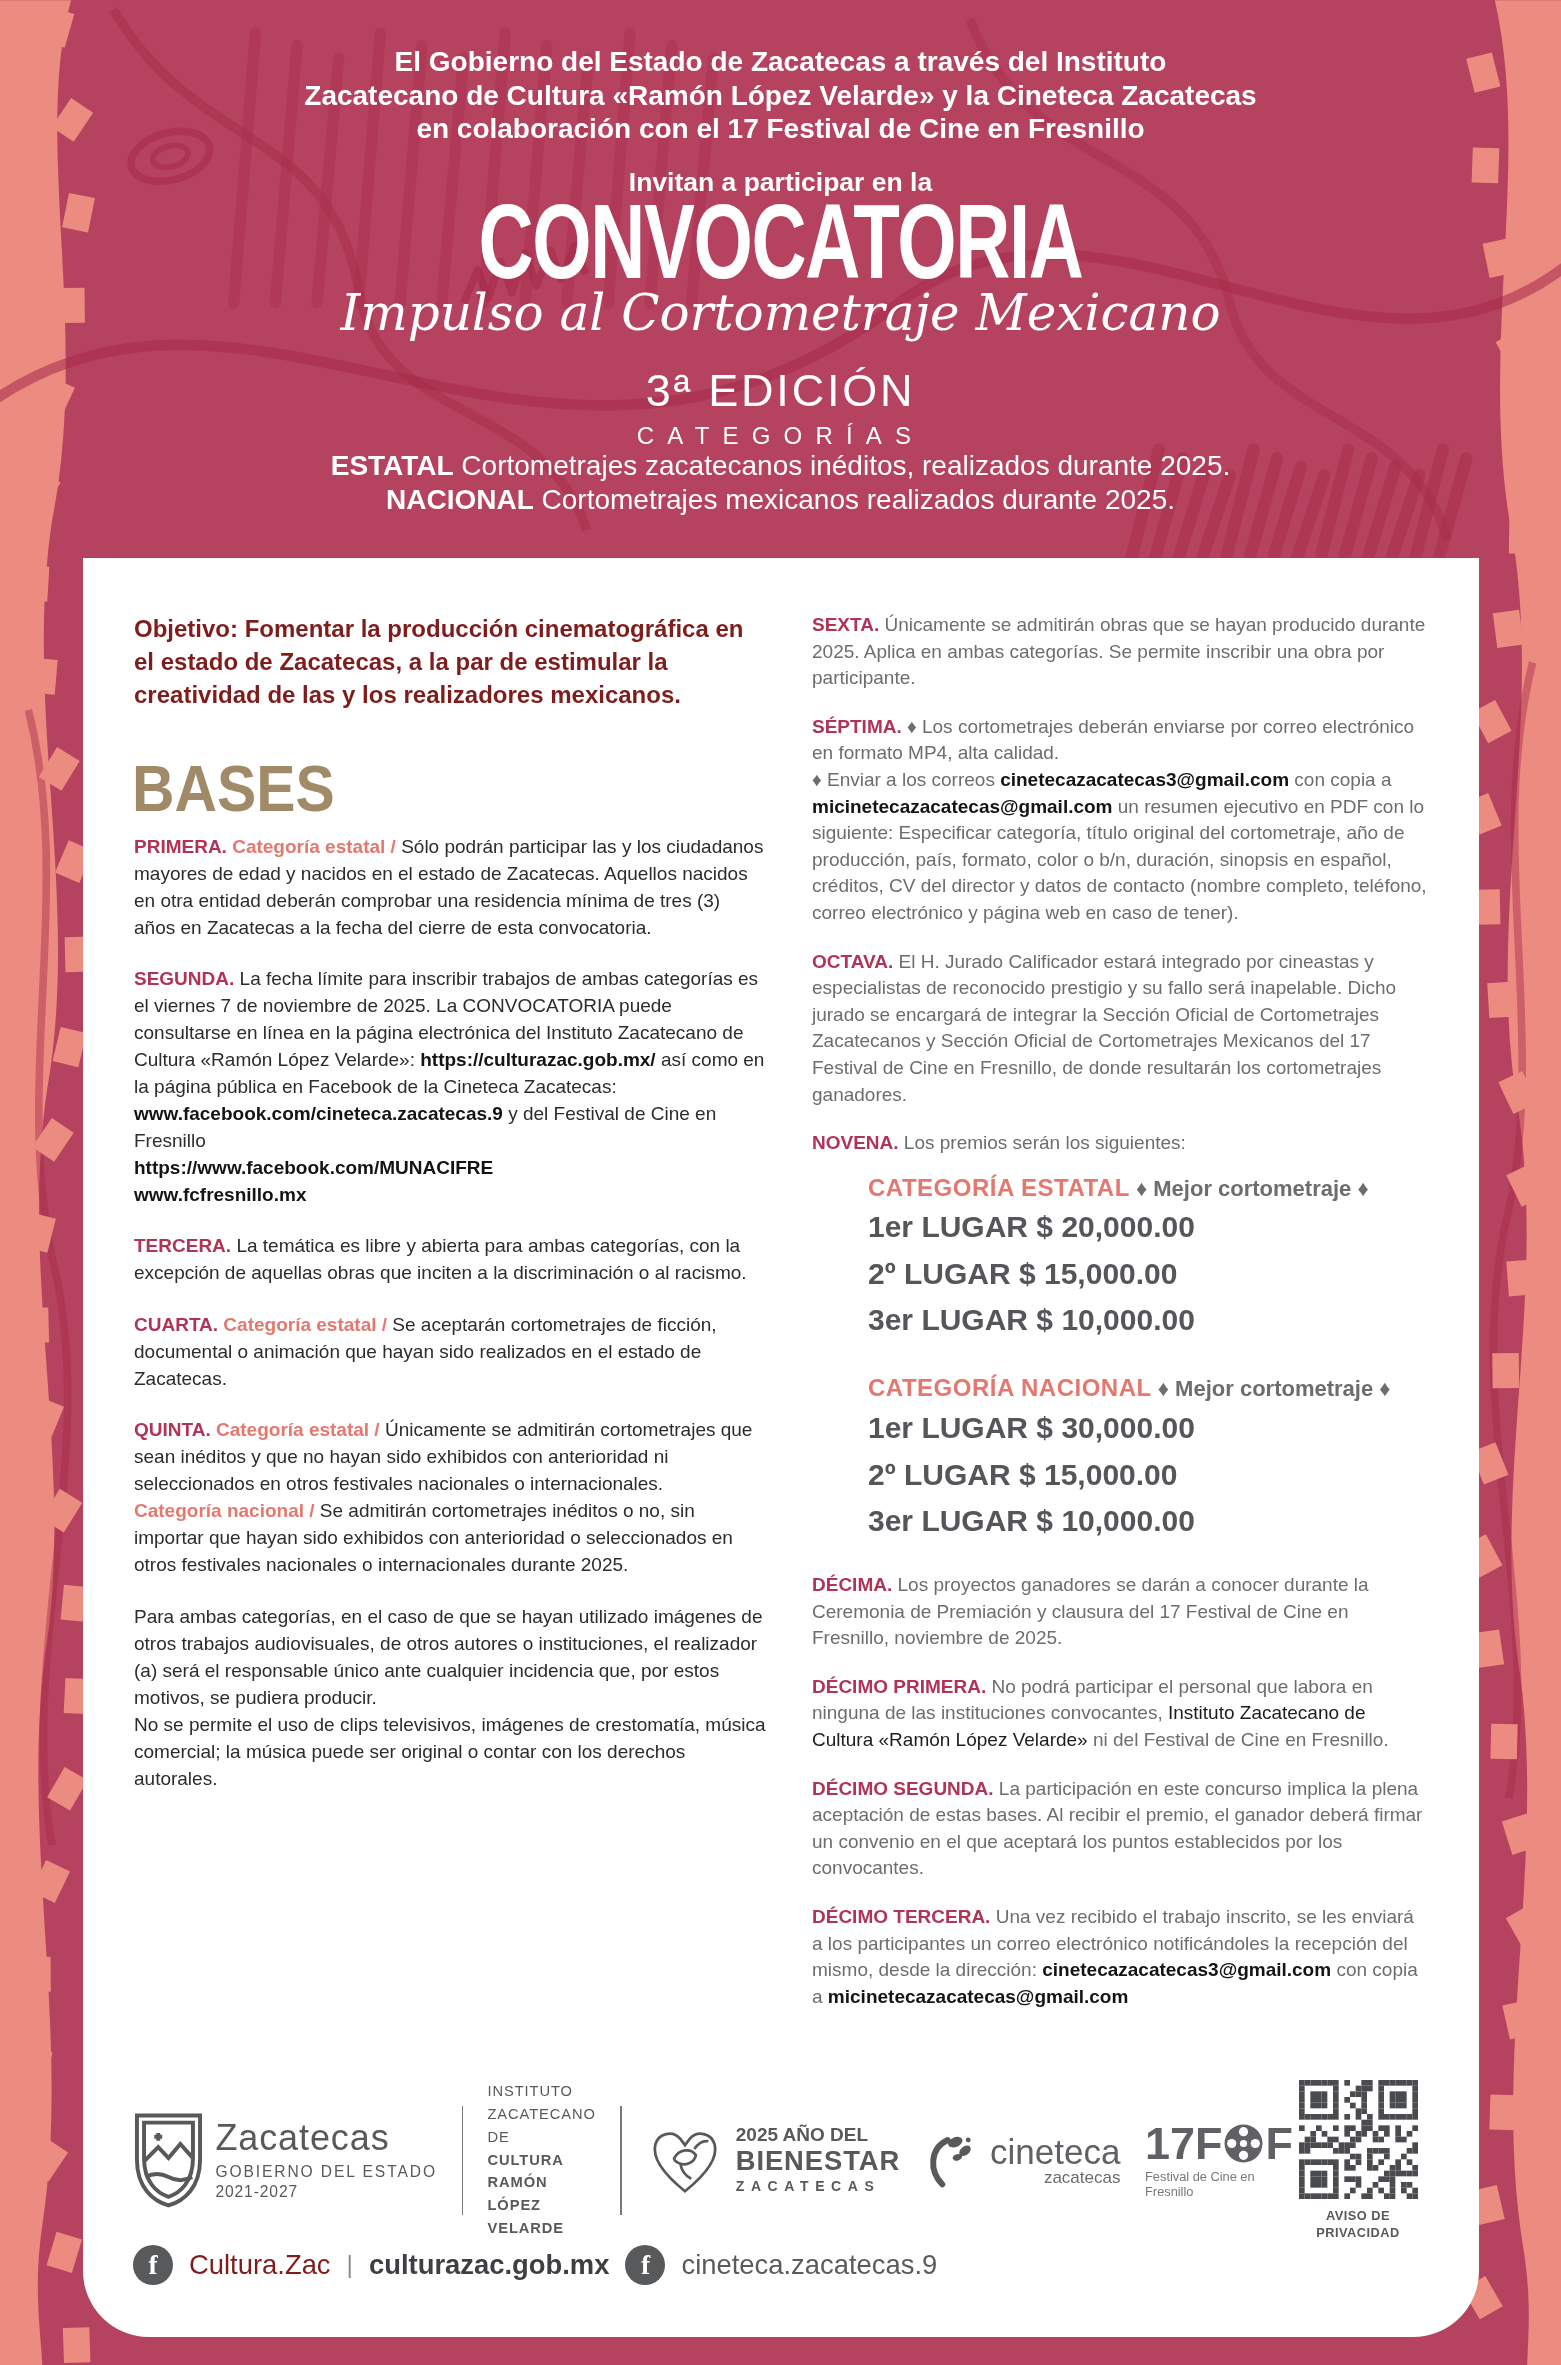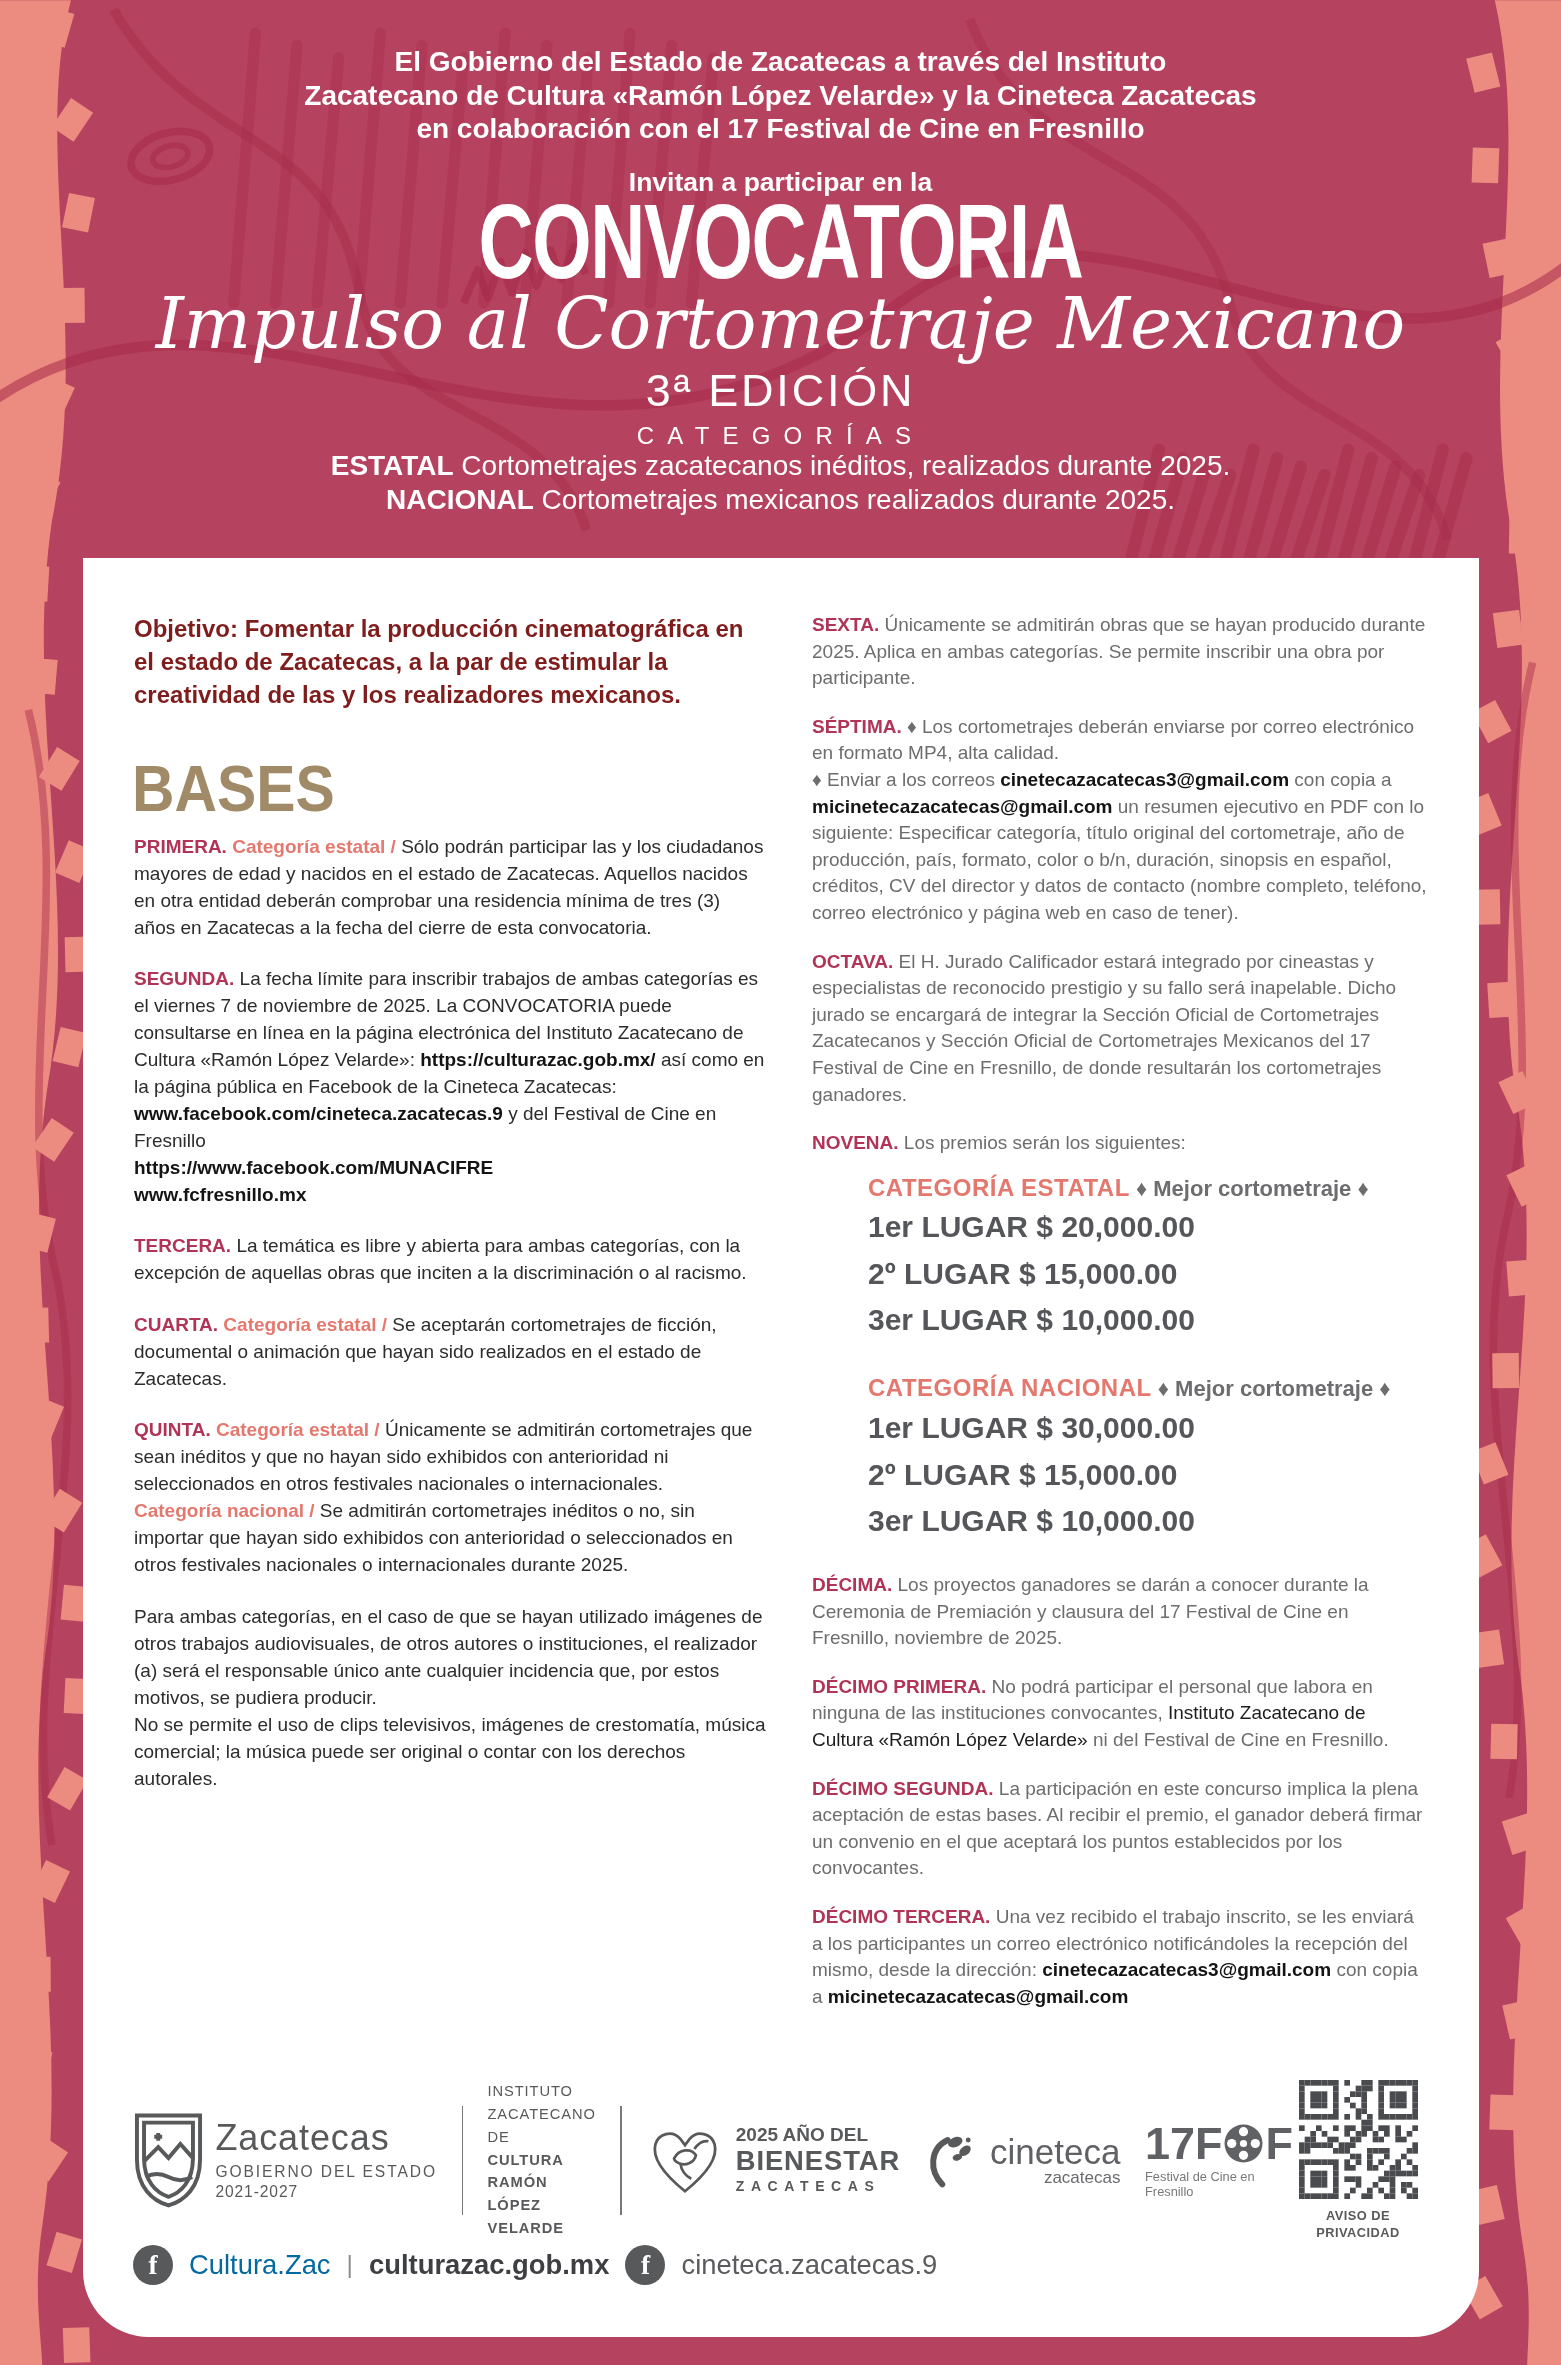--- a/index.html
+++ b/index.html
@@ -7,21 +7,21 @@
           font-family:"Liberation Sans", sans-serif;}
   svg.deco{position:absolute;left:0;top:0;z-index:0;}
 
   
   .masthead{position:absolute;left:0;top:0;width:100%;z-index:2;color:#ffffff;text-align:center;}
   .intro{position:absolute;top:45px;left:0;right:0;font-size:28px;font-weight:700;line-height:1.2;}
   .invite{position:absolute;top:167px;left:0;right:0;font-size:26.5px;font-weight:700;}
   .big-title{position:absolute;top:188px;left:0;right:0;font-size:106px;font-weight:800;line-height:1;}
   .big-title span{display:inline-block;transform:scaleX(.72);letter-spacing:-1.9px;}
   .subtitle{position:absolute;top:288px;left:0;right:0;font-family:"DejaVu Serif", serif;
-            font-style:italic;font-size:71px;line-height:1;}
+            font-style:italic;font-size:50px;line-height:1;}
   .edition{position:absolute;top:368px;left:0;right:0;font-size:45px;line-height:1;letter-spacing:2.8px;}
   .cats-label{position:absolute;top:422px;left:0;right:0;font-size:24px;letter-spacing:13.2px;}
   .cat-line{position:absolute;left:0;right:0;font-size:28px;line-height:1;}
   .cat-line b{font-weight:800;}
   .cat-1{top:452px;} .cat-2{top:486px;}
 
   
   .card{position:absolute;left:83px;top:558px;width:1396px;height:1779px;background:#ffffff;
         border-radius:0 0 66px 66px;z-index:1;}
   .col{position:absolute;top:54px;}
@@ -64,21 +64,21 @@
   .cine-sub{font-size:17px;font-weight:500;color:#6a6b6e;margin-top:0.9px;line-height:1;}
   .fcf-stack{display:flex;flex-direction:column;}
   .fcf-row{display:flex;align-items:center;font-size:45px;font-weight:800;color:#606164;line-height:1;}
   .fcf-sub{font-size:12.8px;color:#77787b;margin-top:3.8px;}
   .qr-wrap{position:absolute;right:0;top:-9.5px;width:142px;text-align:center;}
   .qr-label{font-size:12.8px;font-weight:600;letter-spacing:0.5px;margin-top:6.6px;line-height:1.35;}
   .social{display:flex;align-items:center;gap:16px;margin-top:14px;}
   .fb{width:40px;height:40px;border-radius:50%;background:#58595b;color:#fff;display:flex;
       align-items:center;justify-content:center;font-size:27.4px;font-weight:700;
       font-family:"Liberation Serif", serif;flex:none;}
-  .soc-light{font-size:27.4px;color:#0369a1;}
+  .soc-light{font-size:27.4px;color:#7f1d1d;}
   .soc-sep{font-size:24.6px;color:#8b8c8f;}
   .soc-bold{font-size:27.4px;font-weight:700;color:#3e3f42;}
   .soc-med{font-size:27.4px;font-weight:500;color:#5a5b5e;}
 </style>
 </head>
 <body>
 
 <div class="poster">
 
   <svg class="deco" id="deco-svg" width="1561" height="2413" viewBox="0 0 3300 5100">

